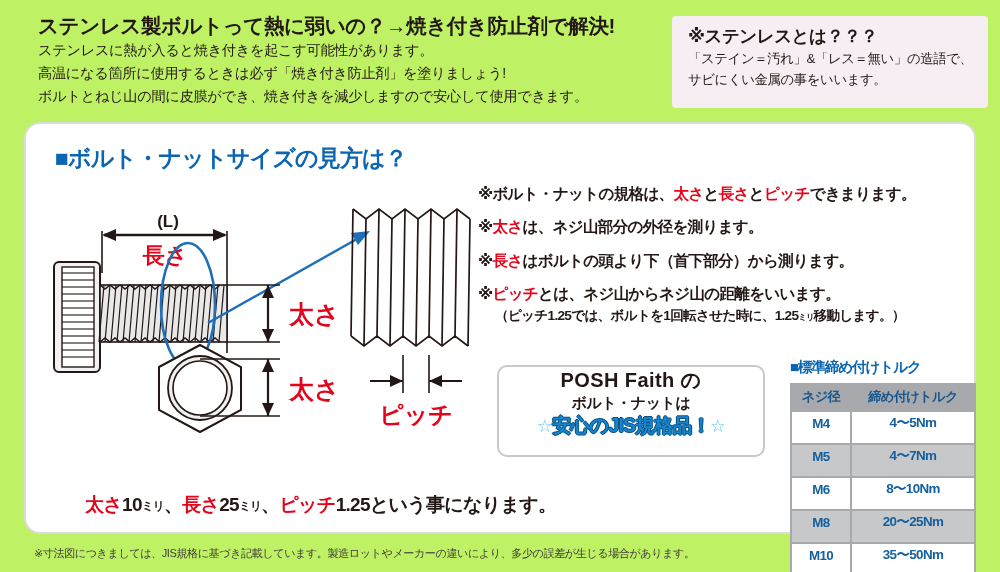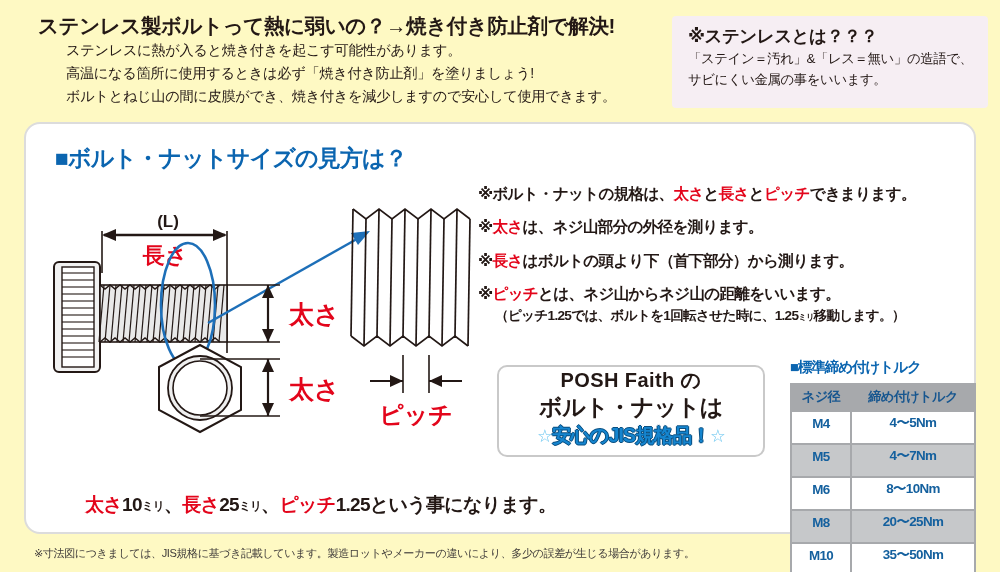--- a/index.html
+++ b/index.html
@@ -2,31 +2,31 @@
 <html><head>
 <meta charset="utf-8">
 <style>
   * { box-sizing: border-box; margin: 0; padding: 0; }
   html, body {
     width: 1000px; height: 572px;
     background: #ffffff;
     font-family: "Liberation Sans", "DejaVu Sans", sans-serif;
     overflow: hidden;
   }
-  #page { position: relative; width: 1000px; height: 572px; background:#fef9c3; }
+  #page { position: relative; width: 1000px; height: 572px; background:#bef264; }
 
   
   .hdr-left { position:absolute; left:38px; top:14px; width:620px; }
   .hdr-title {
     font-size: 20.5px; font-weight: bold; color:#231815;
     letter-spacing:-0.4px; white-space:nowrap; line-height:1.2;
   }
   .hdr-line {
     font-size: 14.2px; color:#231815; line-height:1.62;
-    letter-spacing:-0.3px; white-space:nowrap;margin-left:28px;
+    letter-spacing:-0.3px; white-space:nowrap;
   }
 
   .hdr-box {
     position:absolute; left:672px; top:16px; width:316px; height:92px;
     background:#f6eef3; border-radius:4px;
     padding:9px 14px 0 16px;
   }
   .hdr-box-title {
     font-size:17.5px; font-weight:bold; color:#231815;
     letter-spacing:-0.5px; white-space:nowrap; line-height:1.3;
@@ -65,21 +65,21 @@
   .posh {
     position:absolute; left:497px; top:365px; width:268px; height:92px;
     background:#ffffff; border:2.5px solid #c9c9c9; border-radius:10px;
     text-align:center; 
   }
   .posh-l1 {
     font-size:20px; font-weight:bold; color:#231815; letter-spacing:0.4px;
     line-height:1.32; white-space:nowrap;
   }
   .posh-l2 {
-    font-size:23px; font-weight:bold; color:#231815; letter-spacing:-0.5px;
+    font-size:15px; font-weight:bold; color:#231815; letter-spacing:-0.5px;
     line-height:1.3; white-space:nowrap;
   }
   .posh-l3 {
     font-size:19.5px; font-weight:bold; color:#1585cf; letter-spacing:-0.8px;
     line-height:1.3; white-space:nowrap;
     text-shadow: 1px 0 0 #0a4f80, -1px 0 0 #0a4f80, 0 1px 0 #0a4f80, 0 -1px 0 #0a4f80;
   }
   .posh-l3 .st { color:#63c3ef; text-shadow:none; font-size:0.9em; }
 
   

